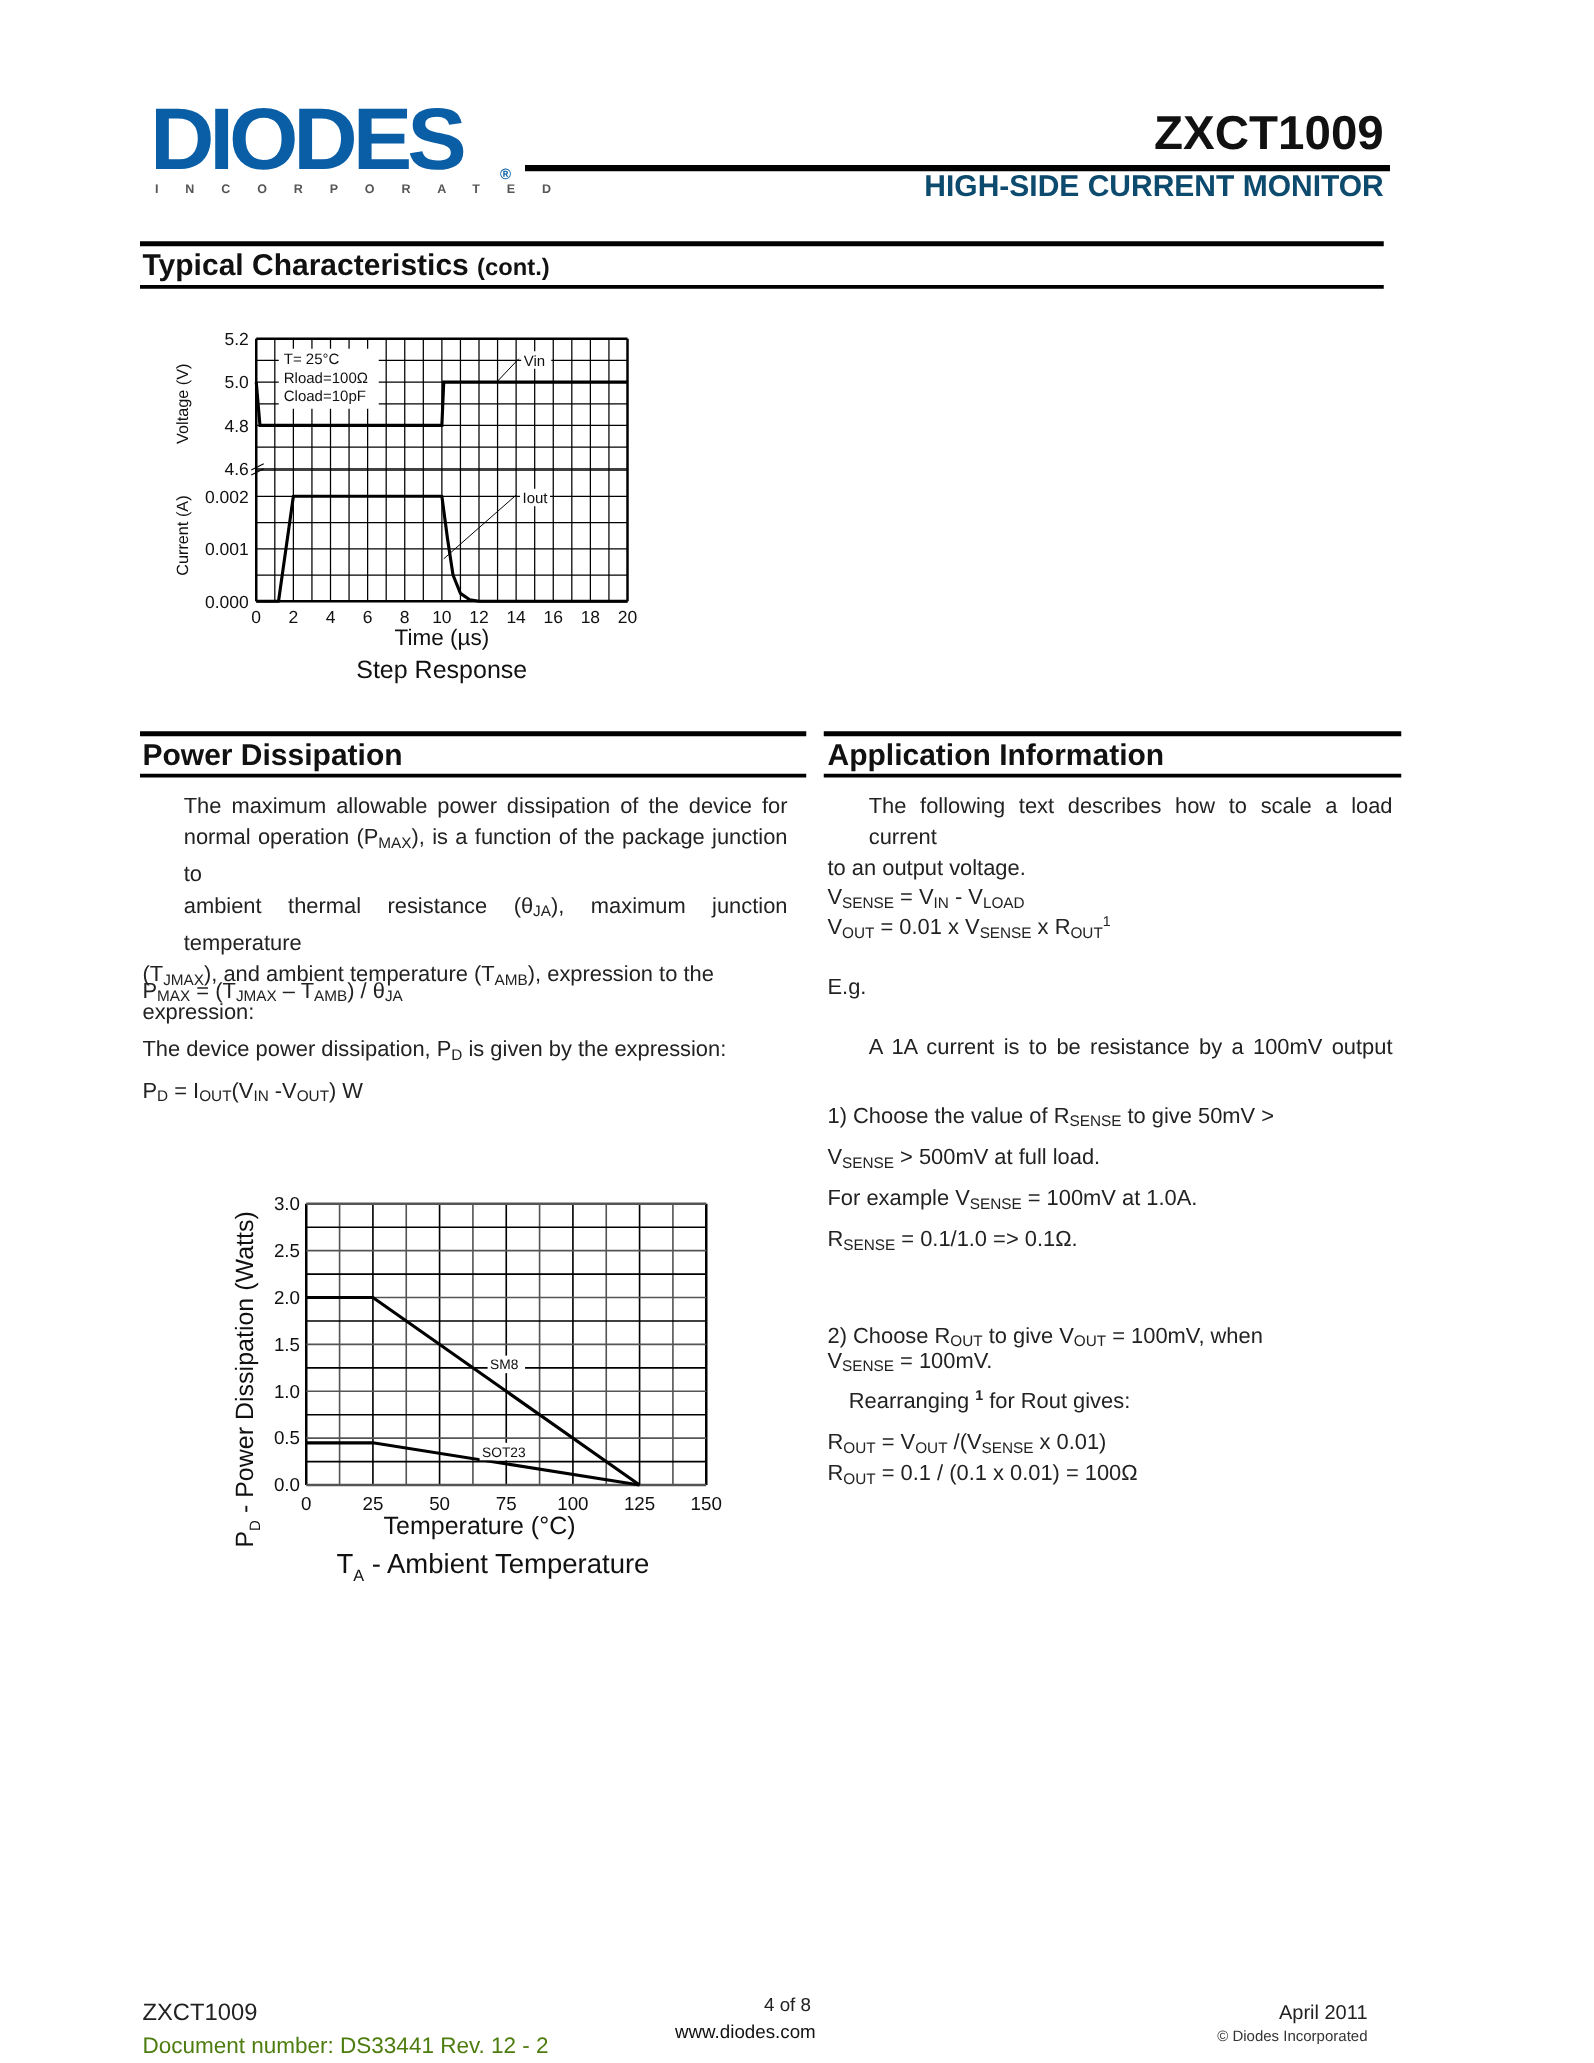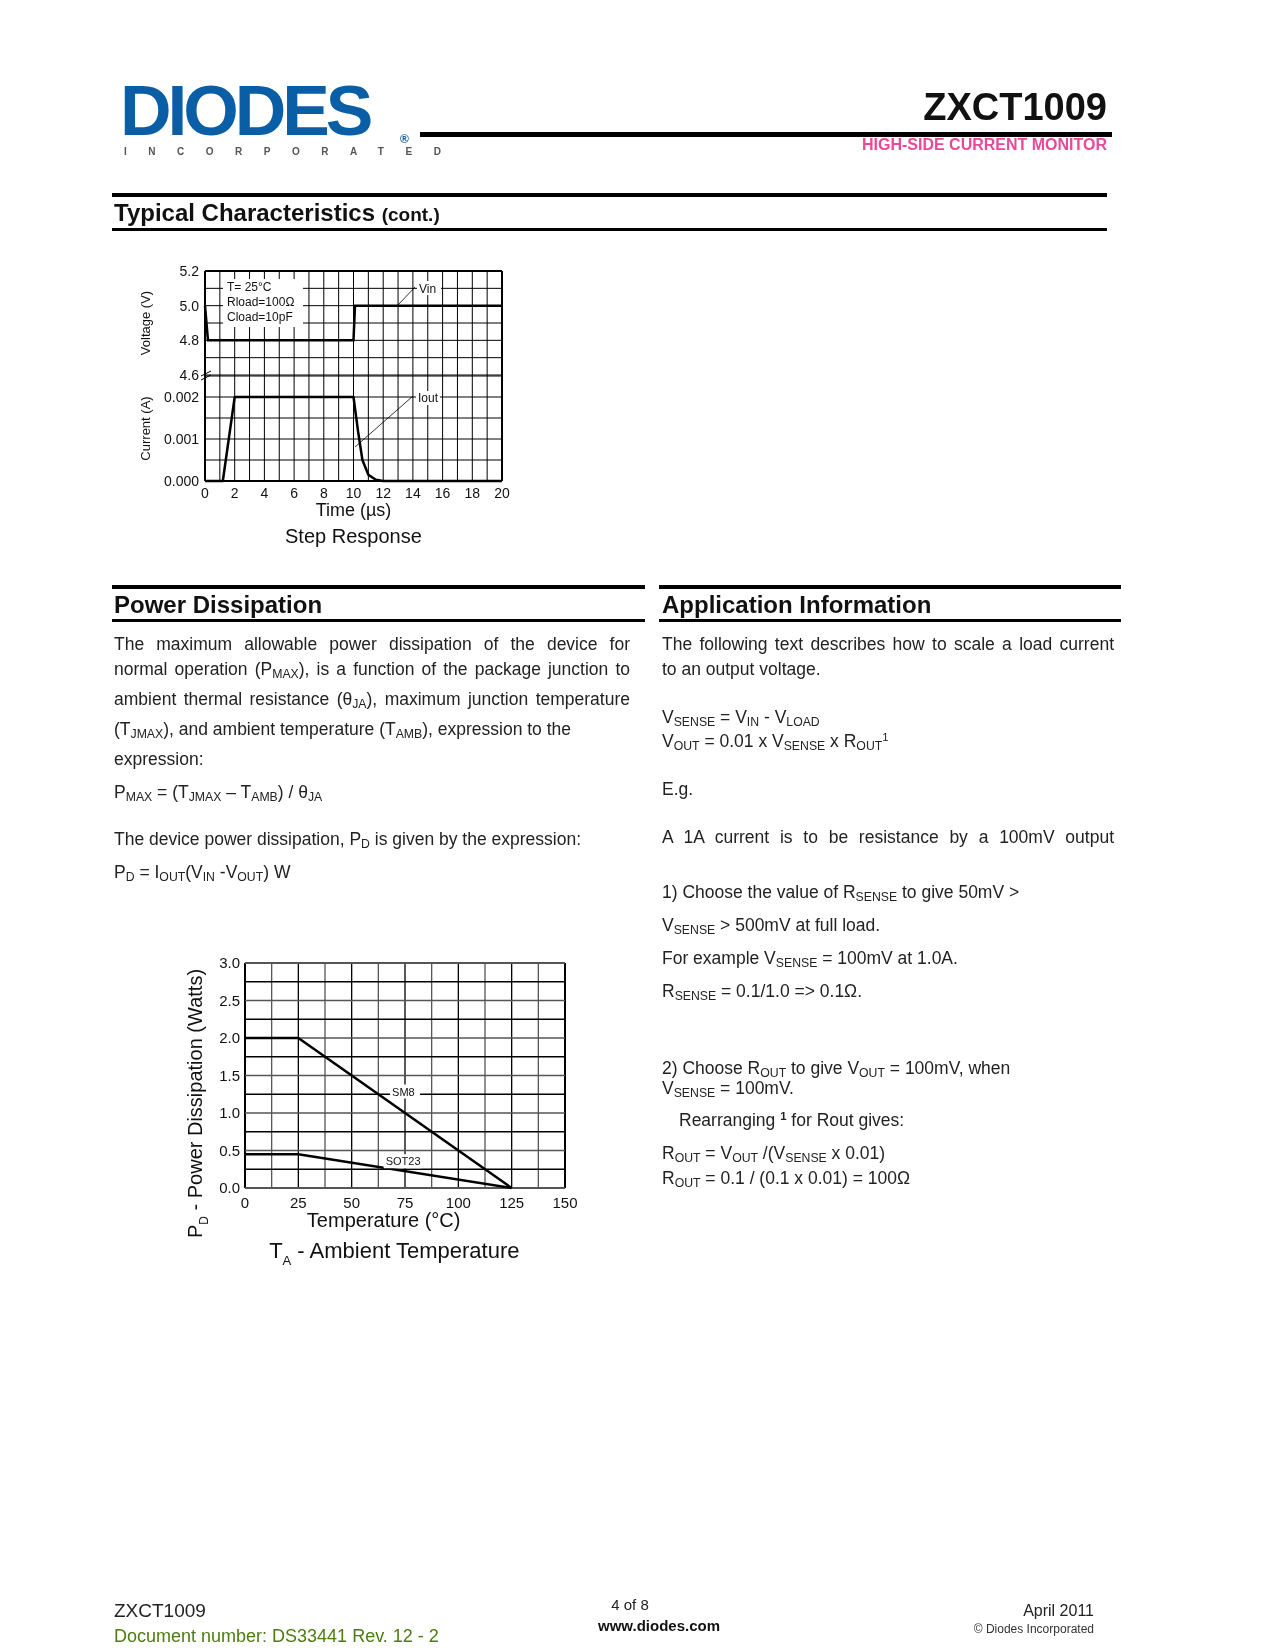--- a/index.html
+++ b/index.html
@@ -10,41 +10,41 @@
   
   .logo-wrap { left:120px; top:80px; width:300px; height:80px; }
   .logo-word { left:0; top:0; font-family:"Liberation Sans", sans-serif; font-weight:900;
                font-size:70px; line-height:62px; color:#0a5ea6; letter-spacing:-4px;
                transform:scaleX(1.02); transform-origin:left; }
   .logo-reg { left:280px; top:52px; font-size:12px; color:#0a5ea6; font-weight:bold; }
   .logo-sub { left:4px; top:66px; font-size:10px; font-weight:bold; color:#555;
               letter-spacing:21.5px; }
   .hdr-rule { left:420px; top:132px; width:692px; height:5px; background:#000; }
   .part-no { right:168px; top:86px; font-size:38px; font-weight:bold; color:#111; }
-  .part-sub { right:168px; top:136px; font-size:16px; font-weight:bold; color:#ec4899;text-align:right; }
+  .part-sub { right:168px; top:136px; font-size:24px; font-weight:bold; color:#0c4a6e;text-align:right; }
 
   
   .sec-rule-top { height:4px; background:#000; }
   .sec-rule-bot { height:3px; background:#000; }
   .sec-title { font-size:24px; font-weight:bold; color:#111; }
   .sec-title .small { font-size:19px; }
 
   
   .para { font-size:17.5px; line-height:25px; color:#222; }
-  .just { text-align:justify; }
+  .just { text-align:justify;margin-left:33px; }
   .line { font-size:17.5px; color:#222; white-space:nowrap; }
   sub { font-size:70%; vertical-align:-0.25em; }
   sup { font-size:65%; vertical-align:0.55em; }
 
   
   .chart-cap { font-size:20px; color:#111; }
   .footer-l1 { left:114px; top:1600px; font-size:19px; color:#222; }
   .footer-l2 { left:114px; top:1626px; font-size:18px; color:#4d7c0f; }
   .footer-c1 { left:560px; top:1596px; width:140px; text-align:center; font-size:15px; color:#222; }
-  .footer-c2 { left:540px; top:1617px; width:180px; text-align:right; font-size:15px; font-weight:bold; color:#111; }
+  .footer-c2 { left:540px; top:1617px; width:180px; text-align:left; font-size:15px; font-weight:normal; color:#111; }
   .footer-r1 { right:181px; top:1602px; font-size:16px; color:#222; }
   .footer-r2 { right:181px; top:1622px; font-size:12px; color:#333; }
 </style>
 </head>
 <body>
 
 <div class="abs logo-wrap">
   <div class="abs logo-word">DIODES</div>
   <div class="abs logo-reg">®</div>
   <div class="abs logo-sub">INCORPORATED</div>

